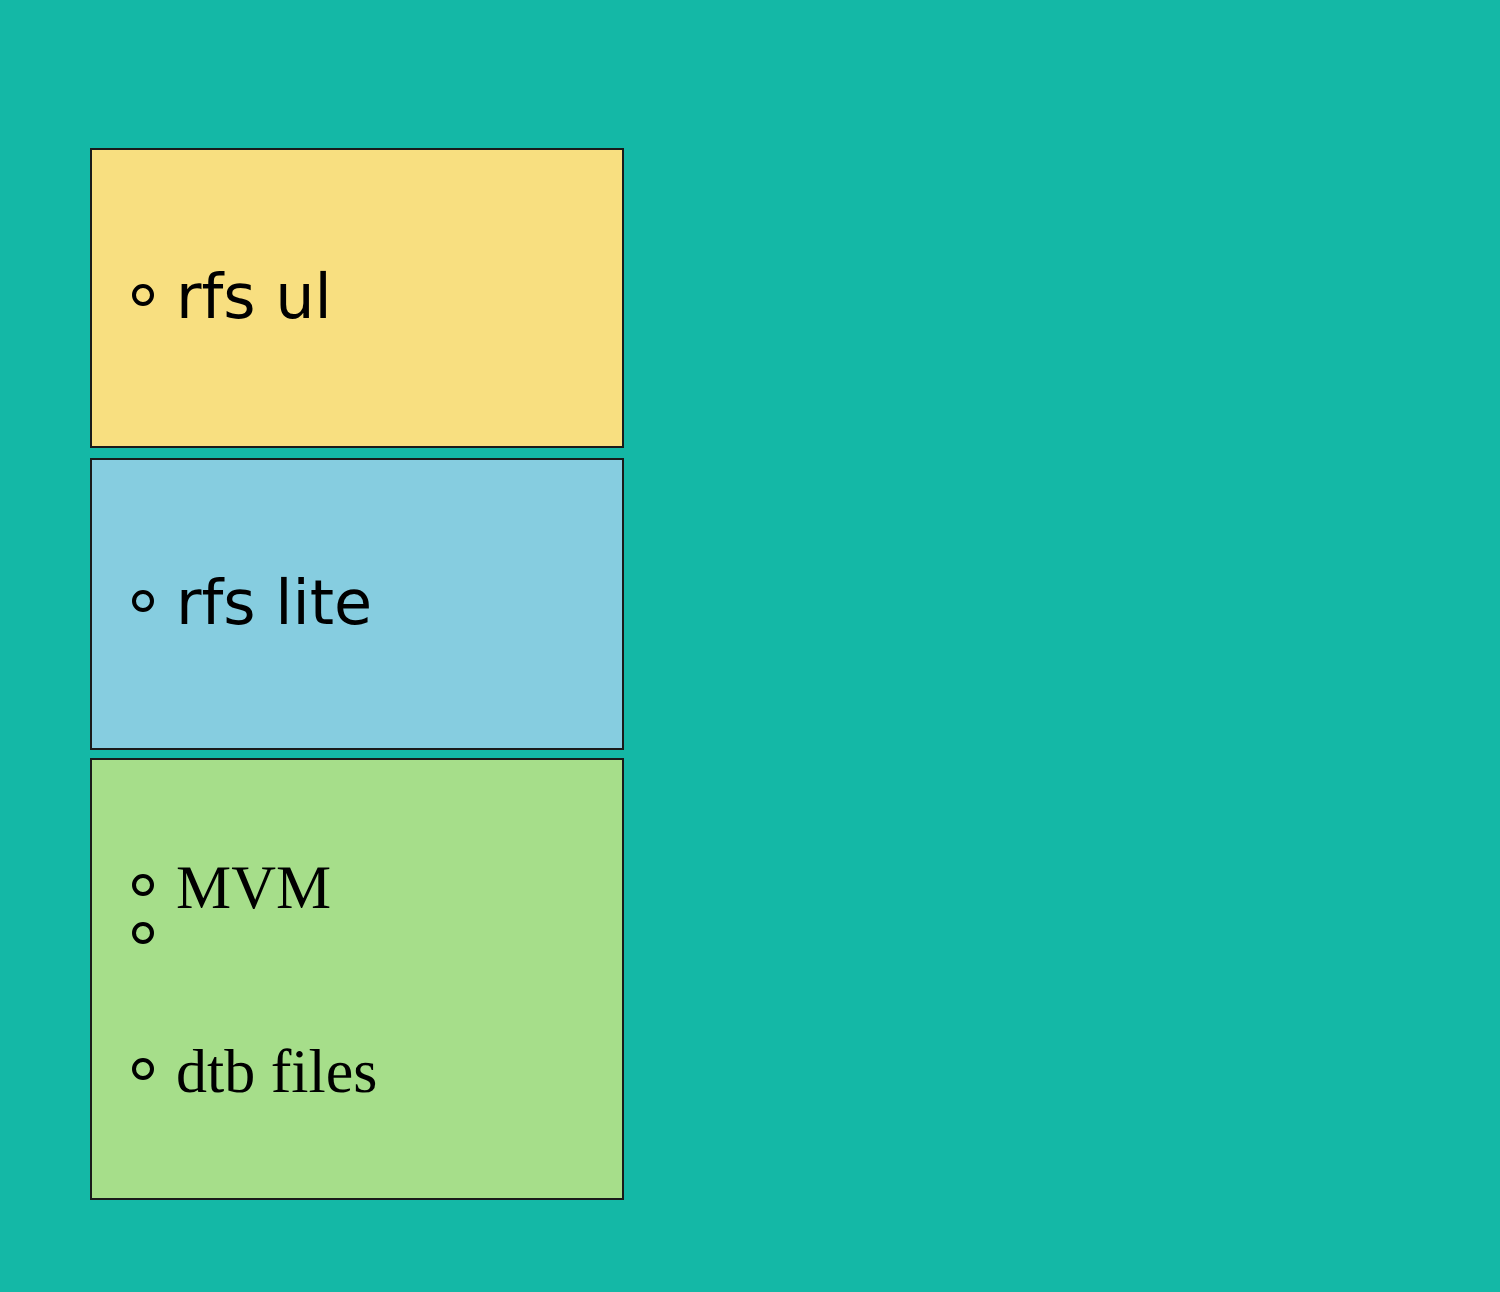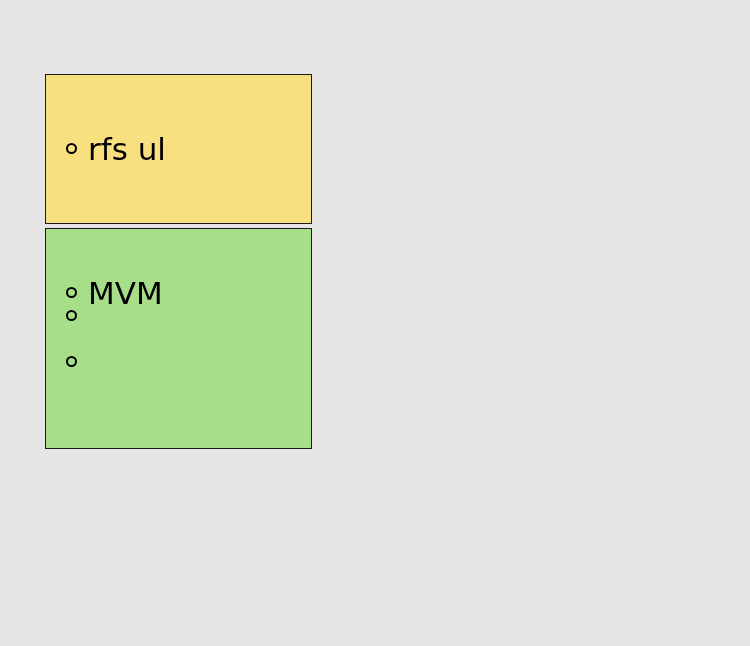--- a/index.html
+++ b/index.html
@@ -15,21 +15,21 @@
     overflow: hidden;
     font-family: "DejaVu Sans", "Liberation Sans", sans-serif;
   }
 
   #canvas {
     position: absolute;
     left: 0;
     top: 0;
     width: 750px;
     height: 646px;
-    background: #e5e5e5;
+    background: #14b8a6;
   }
 
   
   .stack {
     position: absolute;
     left: 45px;
     top: 74px;
     width: 267px;
   }
 
@@ -88,28 +88,37 @@
 <div id="canvas">
   <div class="stack" id="stack" style="left: 45px; top: 74px; width: 267px;">
       <div class="box gap-below" style="background: rgb(248, 223, 128); border-color: rgb(26, 26, 26); width: 267px; height: 150px;">
         <div class="box-items">
           <div class="bullet-row">
             <span class="bullet-marker"></span>
             <span class="bullet-label">rfs ul</span>
           </div>
         </div>
       </div>
-      <div class="box" style="background: rgb(166, 222, 138); border-color: rgb(26, 26, 26); width: 267px; height: 221px; margin-top: 4px; margin-bottom: 0px;">
+      <div class="box gap-below" style="background: rgb(134, 205, 224); border-color: rgb(26, 26, 26); width: 267px; height: 146px; margin-top: 5px; margin-bottom: 0px;">
+        <div class="box-items">
+          <div class="bullet-row">
+            <span class="bullet-marker"></span>
+            <span class="bullet-label">rfs lite</span>
+          </div>
+        </div>
+      </div>
+      <div class="box" style="background: rgb(166, 222, 138); border-color: rgb(26, 26, 26); width: 267px; height: 221px; margin-top: 4px; margin-bottom: 0px; font-family: Liberation Serif, serif;">
         <div class="box-items">
           <div class="bullet-row">
             <span class="bullet-marker"></span>
             <span class="bullet-label">MVM</span>
           </div>
           <div class="bullet-row">
             <span class="bullet-marker"></span>
           </div>
           <div class="bullet-row">
             <span class="bullet-marker"></span>
+            <span class="bullet-label">dtb files</span>
           </div>
         </div>
       </div>
     </div>
 </div>
 
 </body></html>

